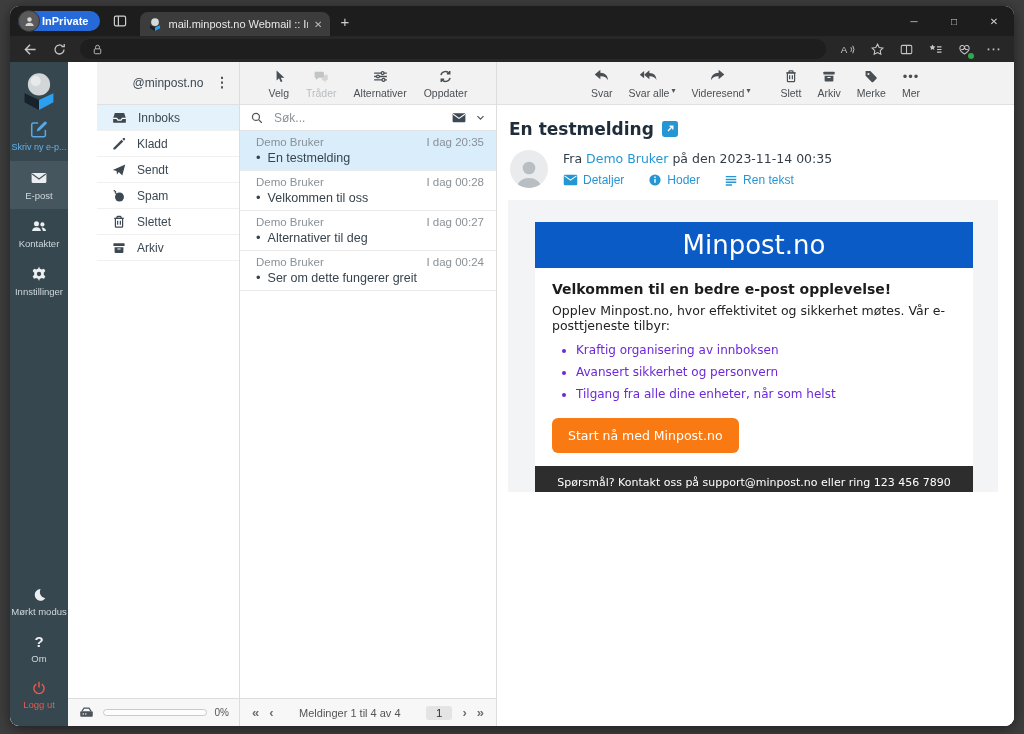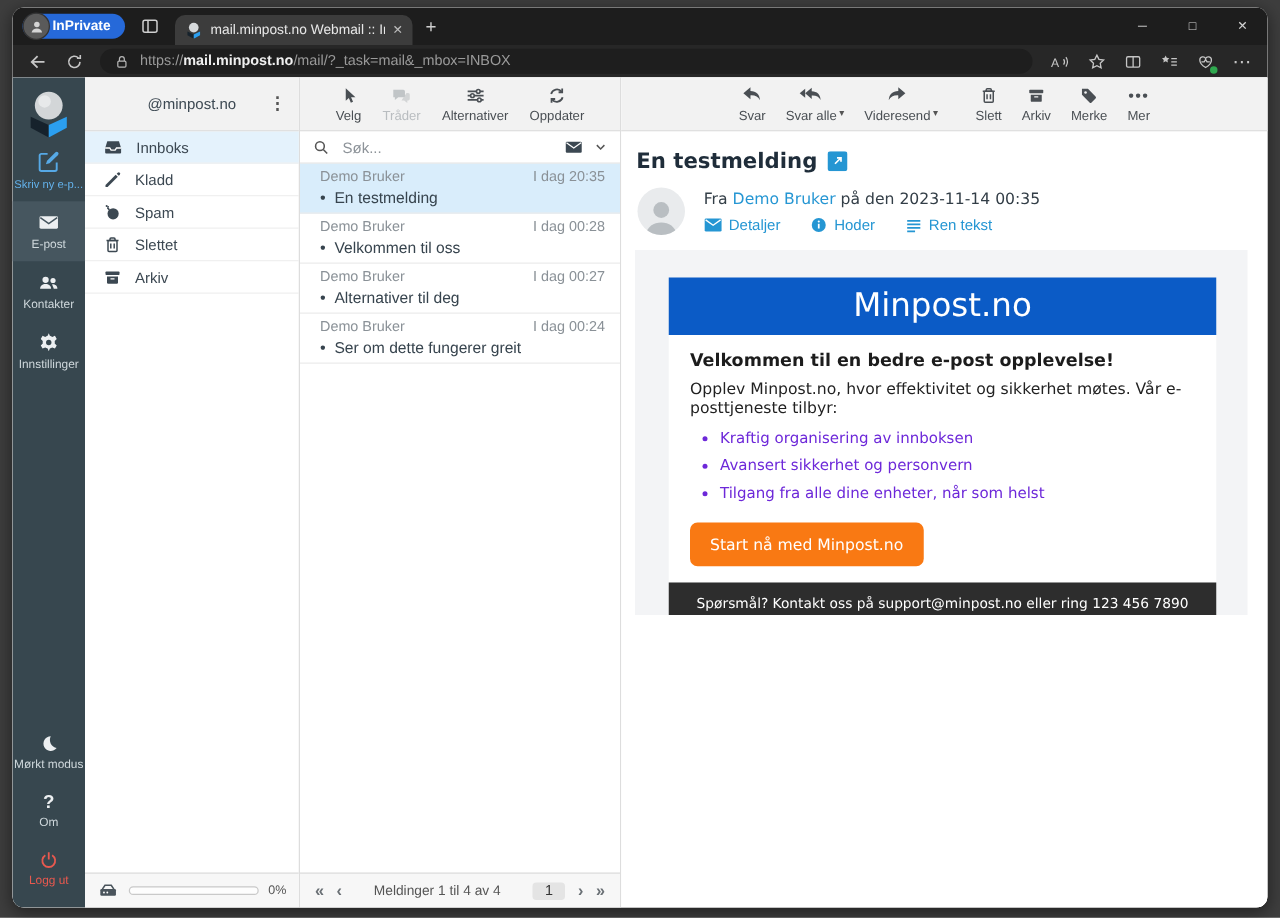--- a/index.html
+++ b/index.html
@@ -33,21 +33,21 @@
   .logo{margin-top:8px;}
   .compose{margin-top:9px;display:flex;flex-direction:column;align-items:center;gap:3px;color:#56a9e6;padding-bottom:9px;width:100%;}
   .compose .lbl{font-size:9px;color:#63b1ea;}
   .snav{width:100%;display:flex;flex-direction:column;align-items:center;gap:3px;padding:8px 0;color:#eceff1;}
   .snav .lbl{font-size:9.5px;color:#cfd8dc;}
   .snav.sel{background:#46565f;}
   .sspacer{flex:1;}
   .snav.red, .snav.red .lbl{color:#e8594f;}
   .sbottom{margin-bottom:8px;}
   
-  .folders{position:absolute;left:58px;top:0;bottom:0;width:172px;border-right:1px solid #ddd;background:#fff;}
+  .folders{position:absolute;left:58px;top:0;bottom:0;width:172px;border-right:1px solid #ddd;background:#fff;padding-left:29px;}
   .pane-head{height:43px;background:#f2f2f2;border-bottom:1px solid #e0e0e0;position:relative;display:flex;align-items:center;justify-content:center;}
   .account{font-size:12px;color:#3c4852;}
   .kebab{position:absolute;right:10px;top:12px;font-size:14px;color:#555;font-weight:bold;}
   .frow{height:26px;display:flex;align-items:center;gap:10px;padding-left:14px;border-bottom:1px solid #f0f0f0;color:#3c4852;}
   .frow .lbl{font-size:12px;}
   .frow.sel{background:#e4f2fc;}
   .pane-foot{position:absolute;left:0;right:0;bottom:0;height:28px;background:#f7f7f7;border-top:1px solid #ddd;display:flex;align-items:center;padding:0 10px;gap:8px;}
   .quotabar{flex:1;height:7px;border:1px solid #c9c9c9;border-radius:4px;background:#fdfdfd;}
   .quotatxt{font-size:10px;color:#555;}
   
@@ -147,21 +147,20 @@
           <path d="M16.3 2.6v3.6h-3.6"></path>
         </svg>
     </span>
     <div class="urlpill">
       <span>
         <svg width="13" height="13" viewBox="0 0 20 20" fill="none" stroke="#b8b8b8" stroke-width="1.5">
             <rect x="5" y="9" width="10" height="7.5" rx="1.5"></rect>
             <path d="M7 9V6.5a3 3 0 0 1 6 0V9"></path>
           </svg>
       </span>
-      <span class="url"><span>https://</span><b>mail.minpost.no</b><span>/mail/?_task=mail&amp;_mbox=INBOX</span></span>
     </div>
     <div class="addr-right">
       <span>
         <svg width="17" height="15" viewBox="0 0 22 20">
             <text x="2" y="15" font-size="13" fill="currentColor" font-family="Liberation Sans,sans-serif">A</text>
             <path d="M15.5 7q2 3 0 6M18 5q3.2 5 0 10" fill="none" stroke="currentColor" stroke-width="1.3"></path>
           </svg>
       </span>
       <span>
         <svg width="15" height="15" viewBox="0 0 20 20" fill="none" stroke="currentColor" stroke-width="1.4">
@@ -279,20 +278,28 @@
         <span class="lbl">Innboks</span>
       </div>
       <div class="frow">
         <span>
             <svg width="16" height="16" viewBox="0 0 20 20" fill="currentColor">
               <path d="M3 14.9L13.2 4.7l2.1 2.1L5.1 17H3z"></path>
               <path d="M14.2 3.7l2.1 2.1 1-1a1.48 1.48 0 0 0-2.1-2.1z"></path>
             </svg>
           </span>
         <span class="lbl">Kladd</span>
+      </div>
+      <div class="frow">
+        <span>
+            <svg width="16" height="16" viewBox="0 0 20 20" fill="currentColor">
+              <path d="M2.3 9.9L17.8 3.1 14.1 16.9 9.7 12.6 7.4 15.5 7 11.3z"></path>
+            </svg>
+          </span>
+        <span class="lbl">Sendt</span>
       </div>
       <div class="frow">
         <span>
             <svg width="16" height="16" viewBox="0 0 20 20">
               <circle cx="10.6" cy="11.3" r="5.6" fill="currentColor"></circle>
               <path d="M6.9 7.4L4.9 5.3M6.3 4.8L4.8 4" stroke="currentColor" stroke-width="1.6" fill="none"></path>
               <circle cx="4.1" cy="3.4" r="1" fill="currentColor"></circle>
             </svg>
           </span>
         <span class="lbl">Spam</span>

